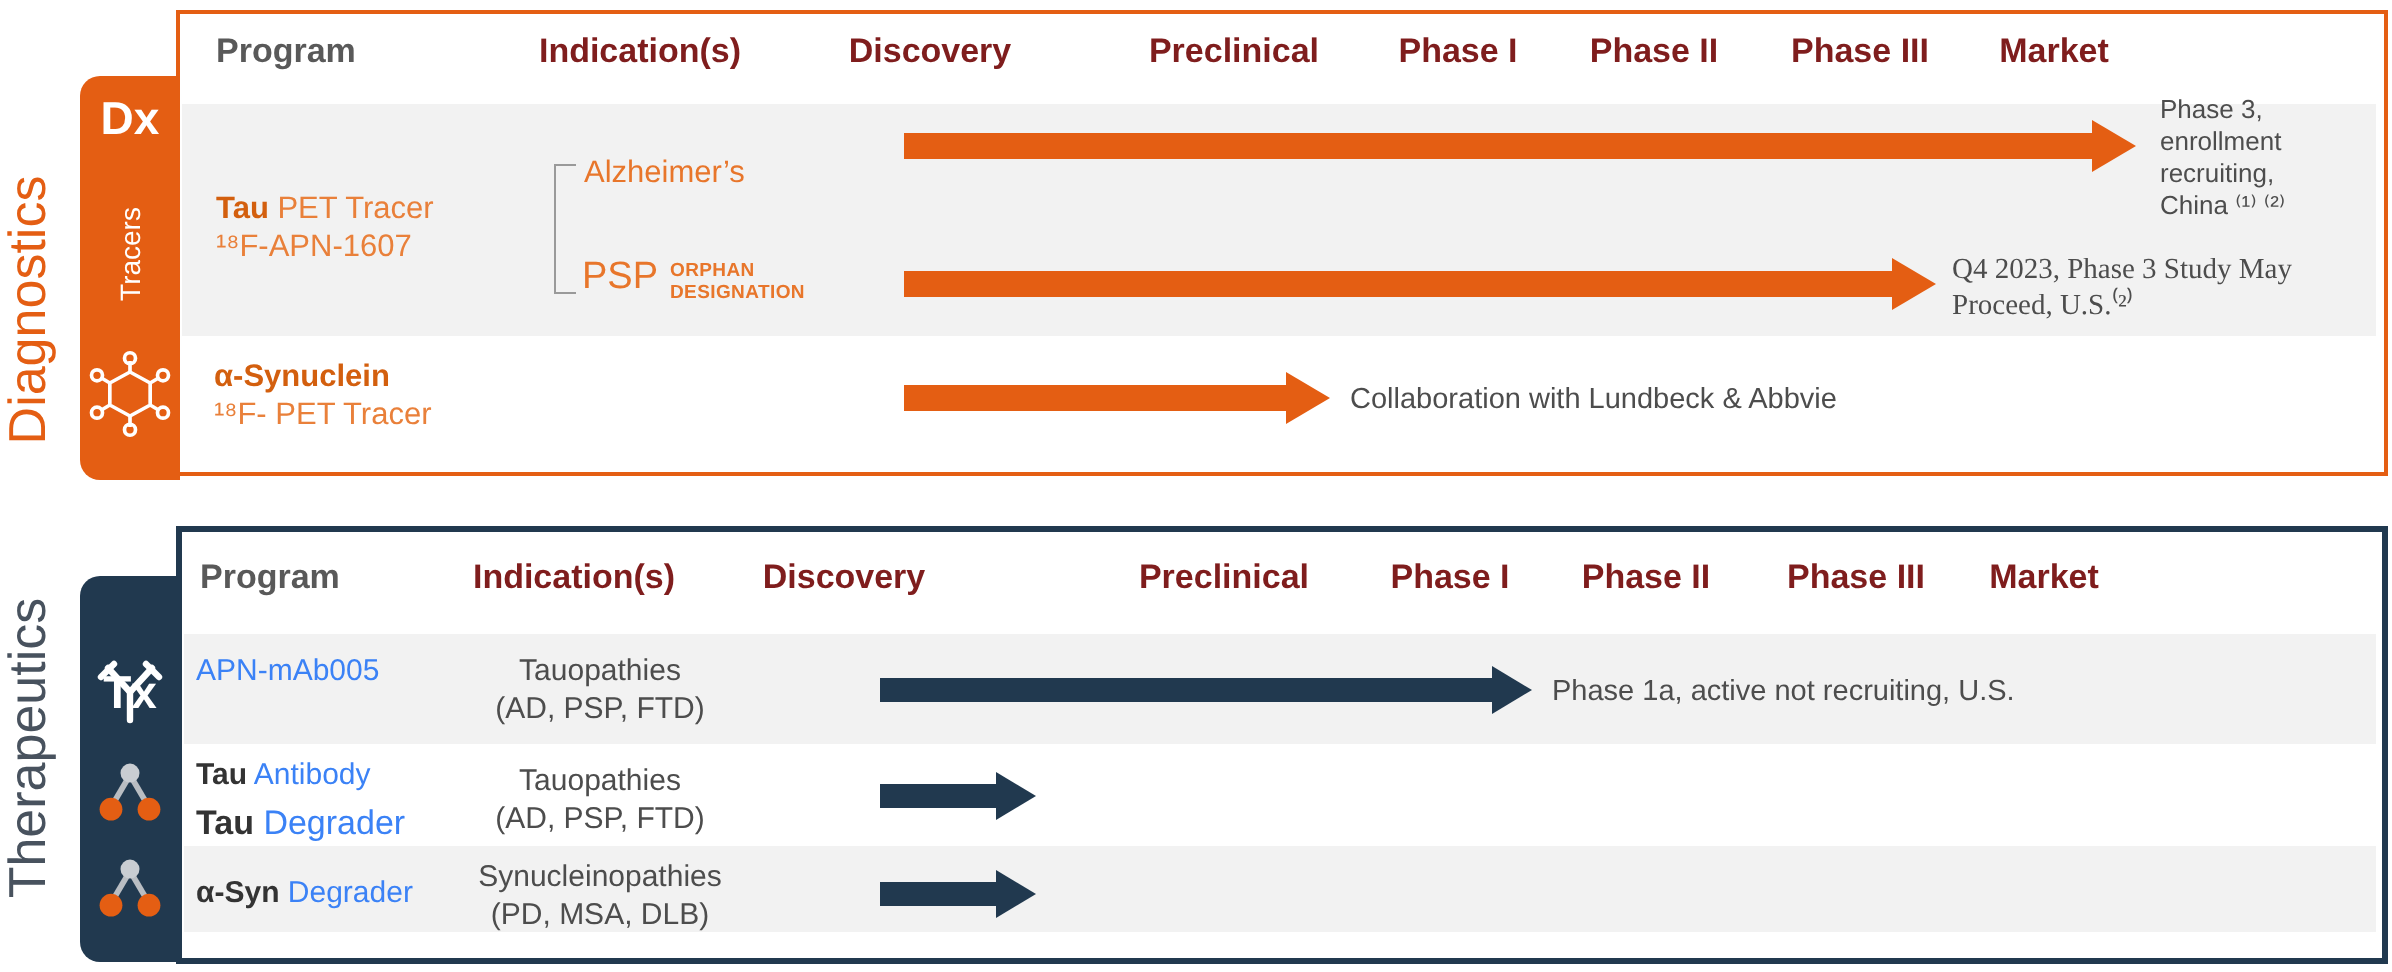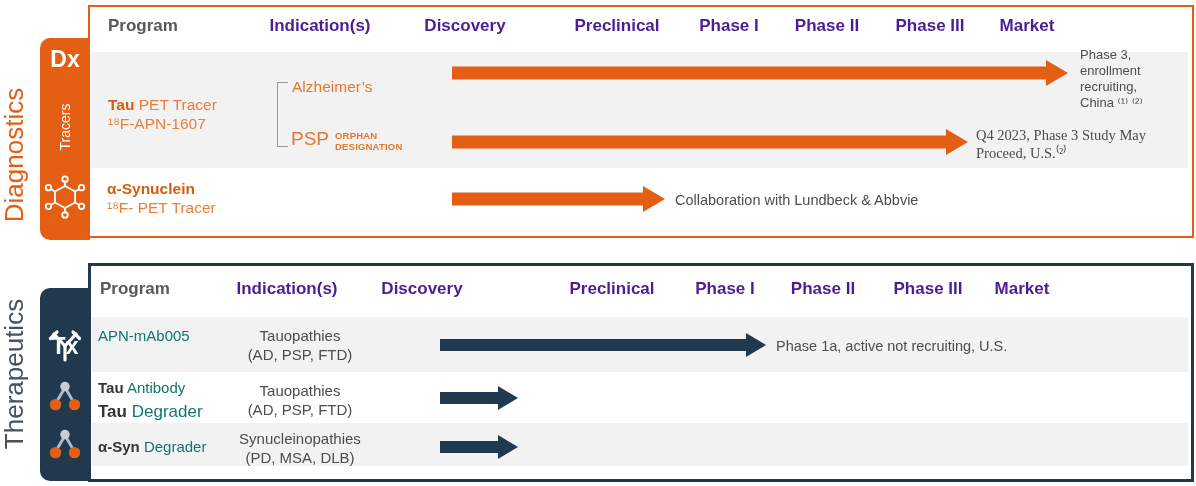--- a/index.html
+++ b/index.html
@@ -3,21 +3,21 @@
 <meta charset="utf-8">
 <style>
   html,body{margin:0;padding:0;background:#fff;}
   .canvas{position:relative;width:1196px;height:486px;background:#fff;overflow:hidden;
           font-family:"Liberation Sans","DejaVu Sans",sans-serif;}
   .abs{position:absolute;}
   .panel{position:absolute;box-sizing:border-box;background:transparent;}
   .panel-dx{left:88px;top:5px;width:1106px;height:233px;border:2px solid #E45E13;}
   .panel-tx{left:88px;top:263px;width:1106px;height:219px;border:3px solid #21394F;}
   .band{position:absolute;background:#F2F2F2;}
-  .hc{position:absolute;transform:translateX(-50%);font-weight:bold;font-size:17px;color:#4c1d95;white-space:nowrap;}
+  .hc{position:absolute;transform:translateX(-50%);font-weight:bold;font-size:17px;color:#7f1d1d;white-space:nowrap;}
   .hl{position:absolute;font-weight:bold;font-size:17px;color:#595959;white-space:nowrap;}
   .v-label{position:absolute;transform:translate(-50%,-50%) rotate(-90deg);white-space:nowrap;}
   .side-dx{font-size:26px;color:#E45E13;}
   .side-tx{font-size:26px;color:#48525E;}
   .tab{position:absolute;width:50px;border-radius:10px 0 0 10px;}
   .tab-dx{left:40px;top:38px;height:202px;background:#E45E13;}
   .tab-tx{left:40px;top:288px;height:193px;background:#21394F;}
   .tab-title{position:absolute;left:50%;transform:translateX(-50%);color:#fff;font-weight:bold;font-size:23px;}
   .tab-sub{color:#fff;font-size:14px;}
   .arrow{position:absolute;}
@@ -27,21 +27,21 @@
   .arrow.orange .head{border-top:13px solid transparent;border-bottom:13px solid transparent;border-left:22px solid #E45E13;}
   .arrow.navy .shaft{background:#21394F;right:18px;height:12px;}
   .arrow.navy .head{border-top:12px solid transparent;border-bottom:12px solid transparent;border-left:20px solid #21394F;}
   .note{position:absolute;color:#4D4D4D;font-size:14.5px;line-height:17.5px;}
   .note-sm{position:absolute;color:#4D4D4D;font-size:13px;line-height:16px;}
   .prog-line{font-size:15.5px;line-height:19px;white-space:nowrap;}
   .o-bold{color:#D35F0E;font-weight:bold;}
   .o-reg{color:#E9803A;}
   .ind-orange{color:#E8762B;}
   .g-bold{color:#333;font-weight:bold;}
-  .g-reg{color:#0f766e;}
+  .g-reg{color:#3b82f6;}
   .ind-gray{color:#4D4D4D;font-size:15px;line-height:19px;text-align:center;white-space:nowrap;}
   .bracket{position:absolute;left:277px;top:82px;width:10px;height:63px;
            border-left:1.5px solid #9a9a9a;border-top:1.5px solid #9a9a9a;border-bottom:1.5px solid #9a9a9a;}
   .badge{position:absolute;color:#E8762B;font-size:9.5px;line-height:10.5px;letter-spacing:.2px;font-weight:bold;}
 </style>
 </head>
 <body>
 
 <div class="canvas">
 

